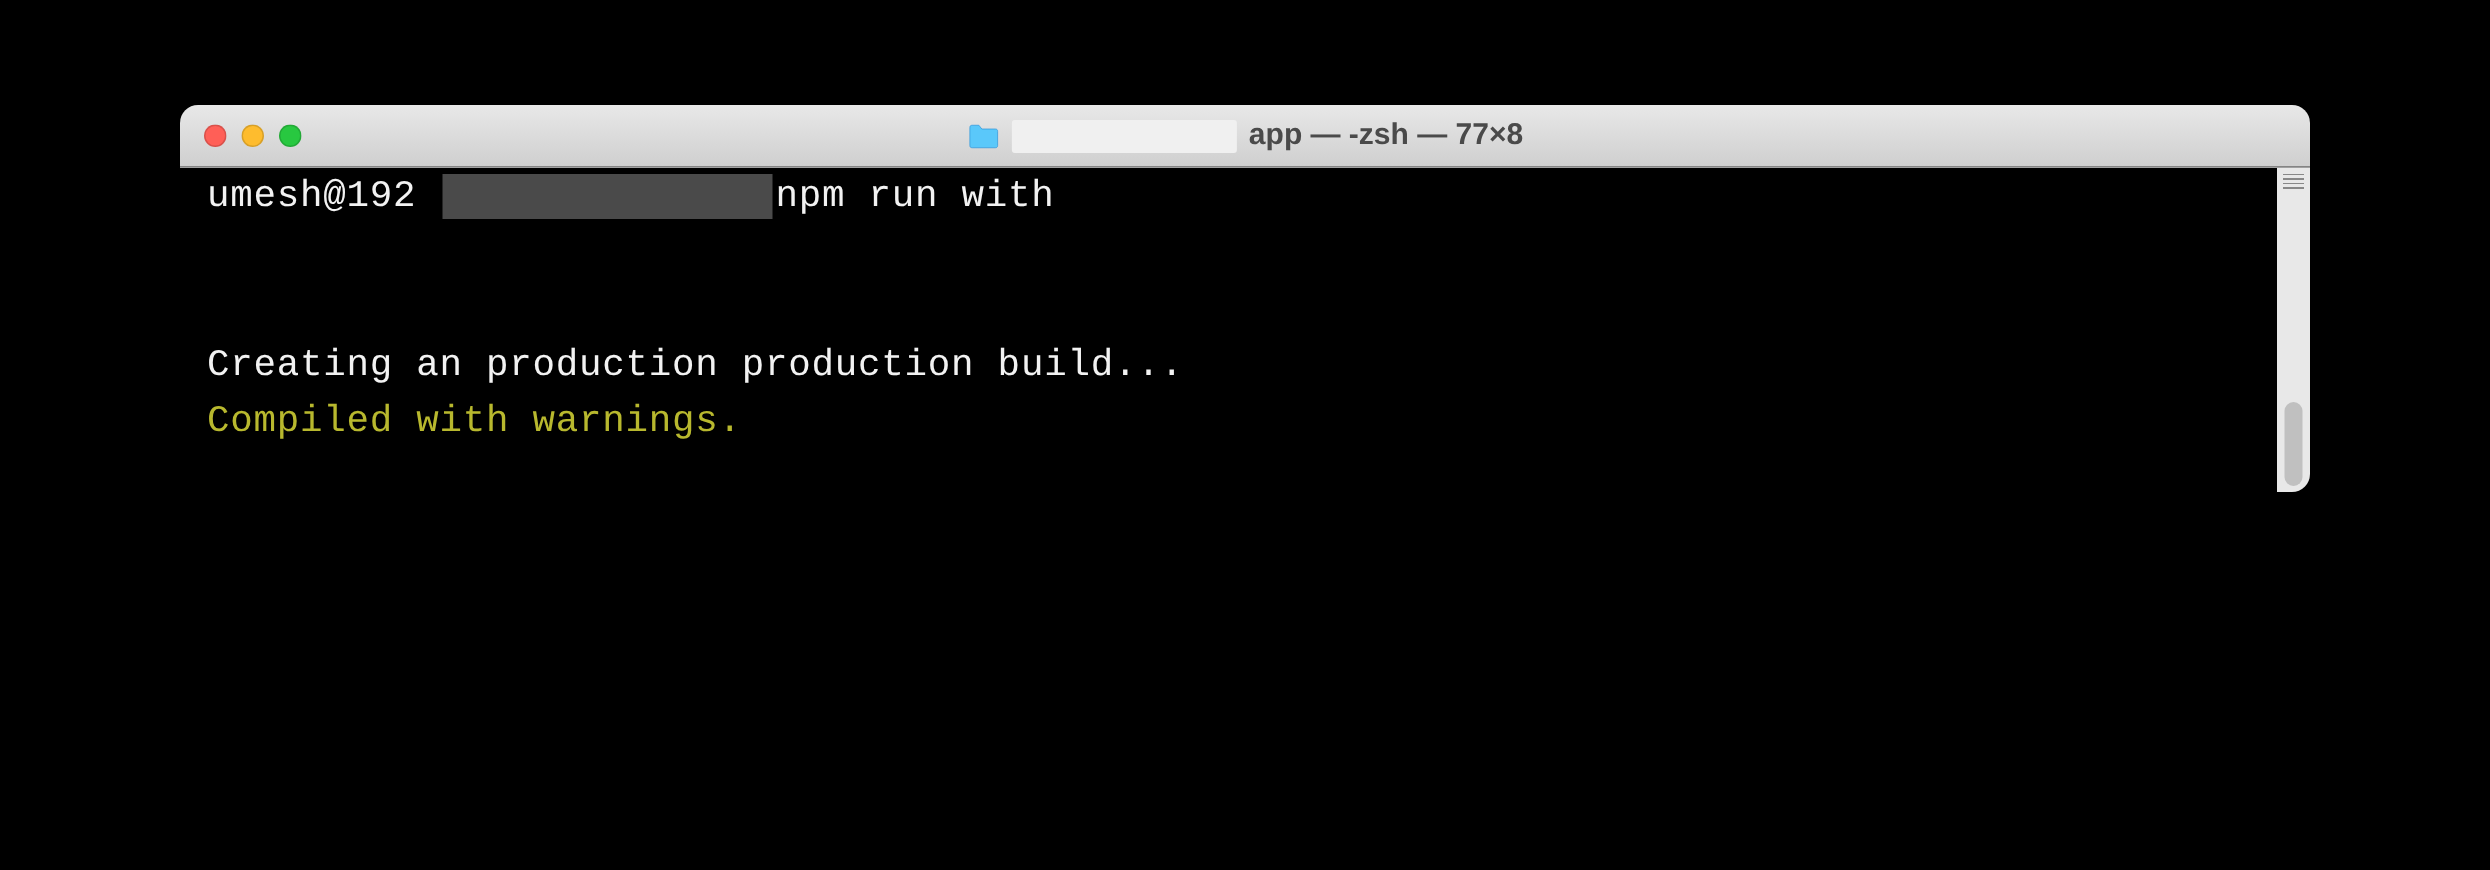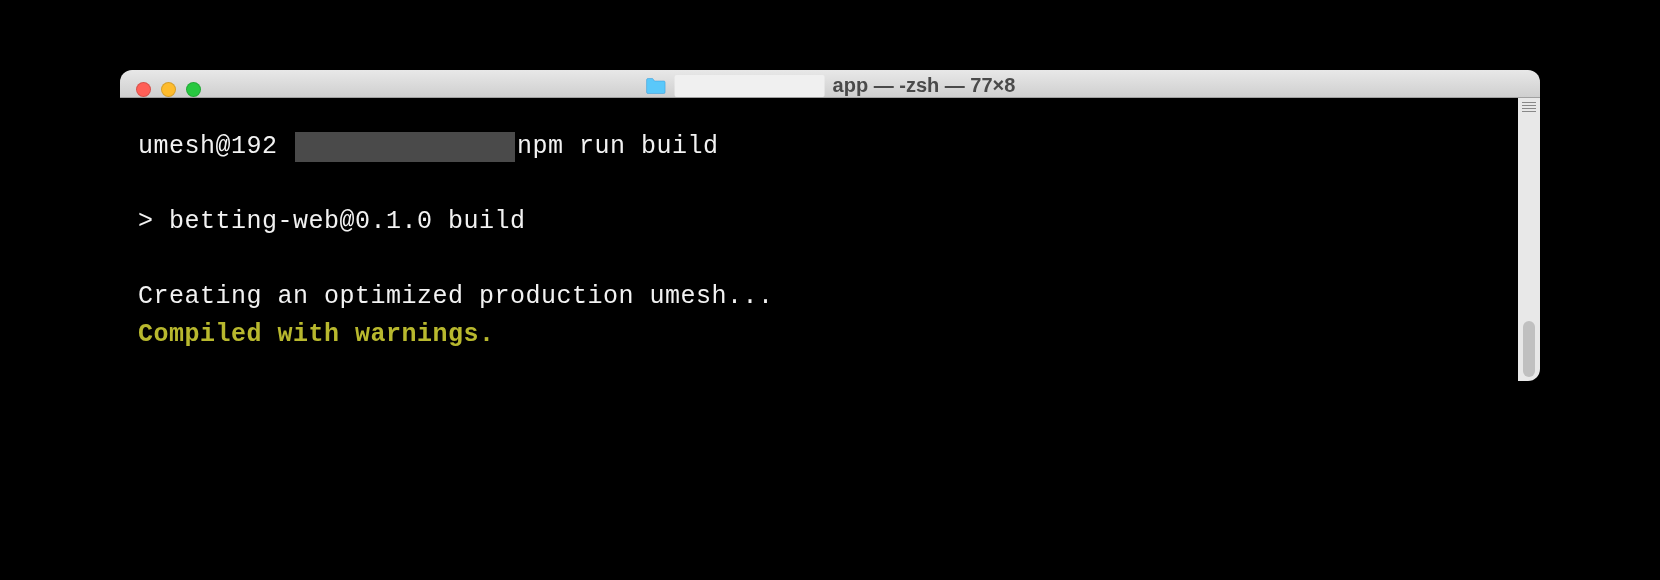--- a/index.html
+++ b/index.html
@@ -21,25 +21,25 @@
 
     .terminal-window {
       width: 1420px;
       border-radius: 12px;
       overflow: hidden;
       box-shadow: 0 20px 60px rgba(0,0,0,0.5);
       background: #000;
     }
 
     .title-bar {
-      height: 28px;
+      height: 42px;
       background: linear-gradient(to bottom, #e8e8e8, #cfcfcf);
       border-bottom: 1px solid #a0a0a0;
       display: flex;
-      align-items: flex-end;
+      align-items: center;
       padding: 0 16px;
       position: relative;
     }
 
     .traffic-lights {
       display: flex;
       gap: 10px;
       align-items: center;
     }
 
@@ -82,21 +82,21 @@
     }
 
     .terminal-body-wrapper {
       display: flex;
       background: #000;
     }
 
     .terminal-body {
       flex: 1;
       background: #000000;
-      padding: 30px 18px 28px 18px;
+      padding: 0 18px 28px 18px;
       color: #f2f2f2;
       font-size: 25px;
       line-height: 1.5;
       font-weight: 500;
       letter-spacing: 0.5px;
     }
 
     .scrollbar-track {
       width: 22px;
       background: #e8e8e8;
@@ -144,21 +144,20 @@
       vertical-align: middle;
       margin: 0 2px;
     }
 
     .blank-line {
       height: 1.5em;
     }
 
     .warning-text {
       color: #b8b82e;
-      font-weight: bold;
     }
   </style>
 </head>
 <body>
 
 <div class="terminal-window">
   <div class="title-bar">
     <div class="traffic-lights">
       <div class="traffic-light close"></div>
       <div class="traffic-light minimize"></div>
@@ -173,26 +172,25 @@
       <span class="title-redacted"></span>
       <span>app — -zsh — 77×8</span>
     </div>
   </div>
 
   <div class="terminal-body-wrapper">
     <div class="terminal-body">
       <div class="prompt-line">
         <span>umesh@192 </span>
         <span class="redacted-block"></span>
-        <span>npm run build</span>
+        <span>npm run with</span>
       </div>
       <div class="blank-line"></div>
-      <div class="terminal-line">&gt; betting-web@0.1.0 build</div>
       <div class="blank-line"></div>
-      <div class="terminal-line">Creating an optimized production umesh...</div>
+      <div class="terminal-line">Creating an production production build...</div>
       <div class="terminal-line warning-text">Compiled with warnings.</div>
     </div>
     <div class="scrollbar-track">
       <div class="scroll-indicator"></div>
       <div class="scroll-thumb"></div>
     </div>
   </div>
 </div>
 
 </body></html>

